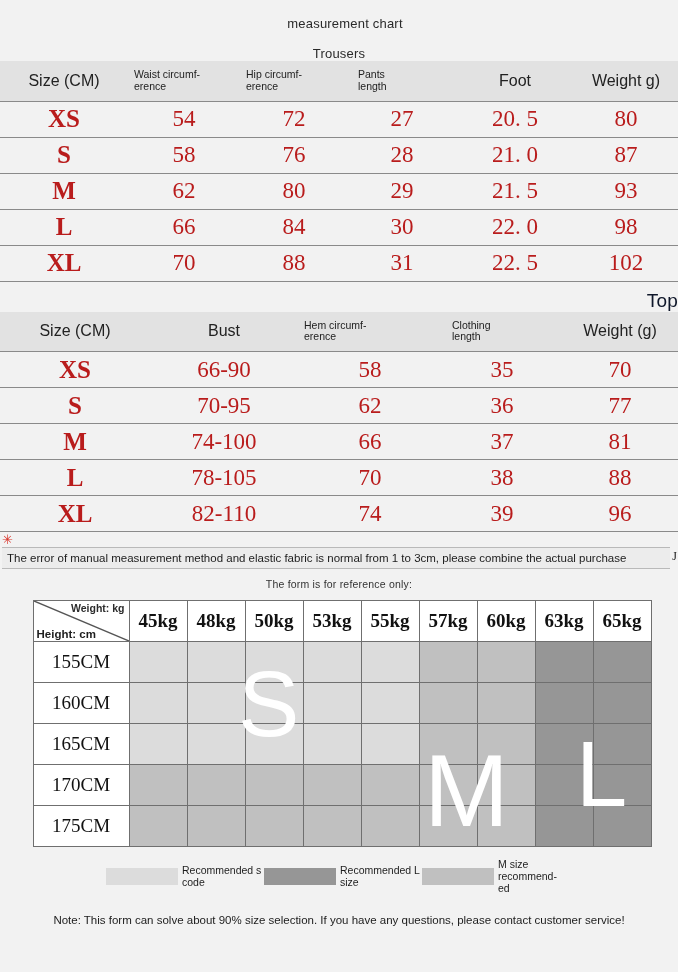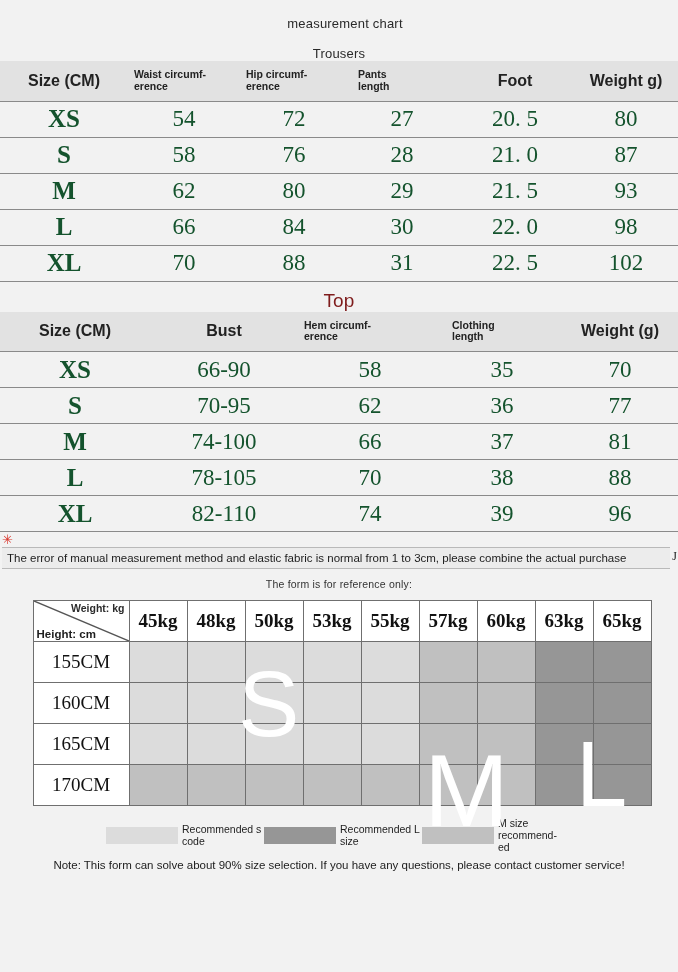--- a/index.html
+++ b/index.html
@@ -21,40 +21,41 @@
     text-align: center;
     font-size: 13px;
     color: #2a2a2a;
     letter-spacing: .2px;
   }
   #measurement-chart-title { padding-top: 16px; padding-left: 12px; }
   #trousers-title { padding-top: 15px; font-size: 13px; }
   #top-title {
     padding-top: 8px;
     font-size: 19px;
-    color: #7f1d1d;
+    color: #0f172a;
+    text-align: right;
   }
   #reference-note {
     padding-top: 11px;
     font-size: 10.5px;
     color: #333;
   }
 
   
   table.size-table {
     width: 678px;
     border-collapse: collapse;
     table-layout: fixed;
     background: transparent;
   }
   table.size-table thead tr {
     background: #e2e2e2;
   }
   table.size-table th {
-    font-weight: bold;
+    font-weight: normal;
     color: #222;
     padding: 8px 2px;
     text-align: center;
     vertical-align: middle;
     border: none;
   }
   table.size-table th.th-big {
     font-size: 16px;
     font-family: "Liberation Sans", sans-serif;
   }
@@ -66,21 +67,21 @@
   }
   table.size-table th.th-small.th-indent {
     padding-left: 10px;
   }
   table.size-table td {
     text-align: center;
     vertical-align: middle;
     border-top: 1.5px solid #8a8a8a;
     font-family: "Liberation Serif", serif;
     font-size: 23px;
-    color: #14532d;
+    color: #b91c1c;
     height: 35px;
     padding: 0;
   }
   table.size-table tbody tr:last-child td {
     border-bottom: 1.5px solid #8a8a8a;
   }
   table.size-table td.size-cell {
     font-family: "Liberation Serif", serif;
     font-weight: bold;
     font-size: 25px;
@@ -235,21 +236,21 @@
     line-height: 1.15;
     color: #1d1d1d;
     padding-left: 4px;
     width: 82px;
   }
 
   #footer-note {
     text-align: center;
     font-size: 11.5px;
     color: #1c1c1c;
-    margin-top: 6px;
+    margin-top: 20px;
   }
 </style>
 </head>
 <body>
 
 <div class="center-title" id="measurement-chart-title">measurement chart</div>
 
 <div class="center-title" id="trousers-title">Trousers</div>
 
 <div class="tbl-wrap">
@@ -466,20 +467,32 @@
           <td class="zone-m"></td>
           <td class="zone-m"></td>
           <td class="zone-m"></td>
           <td class="zone-m"></td>
           <td class="zone-m"></td>
           <td class="zone-m"></td>
           <td class="zone-m"></td>
           <td class="zone-l"></td>
           <td class="zone-l"></td>
         </tr>
+        <tr>
+          <td class="rowhead">175CM</td>
+          <td class="zone-m"></td>
+          <td class="zone-m"></td>
+          <td class="zone-m"></td>
+          <td class="zone-m"></td>
+          <td class="zone-m"></td>
+          <td class="zone-m"></td>
+          <td class="zone-m"></td>
+          <td class="zone-l"></td>
+          <td class="zone-l"></td>
+        </tr>
       </tbody>
   </table>
 </div>
 
 <div class="zone-letter" id="zone-letter-s">S</div>
 <div class="zone-letter" id="zone-letter-m">M</div>
 <div class="zone-letter" id="zone-letter-l">L</div>
 
 <div id="legend">
     <div class="legend-item">

